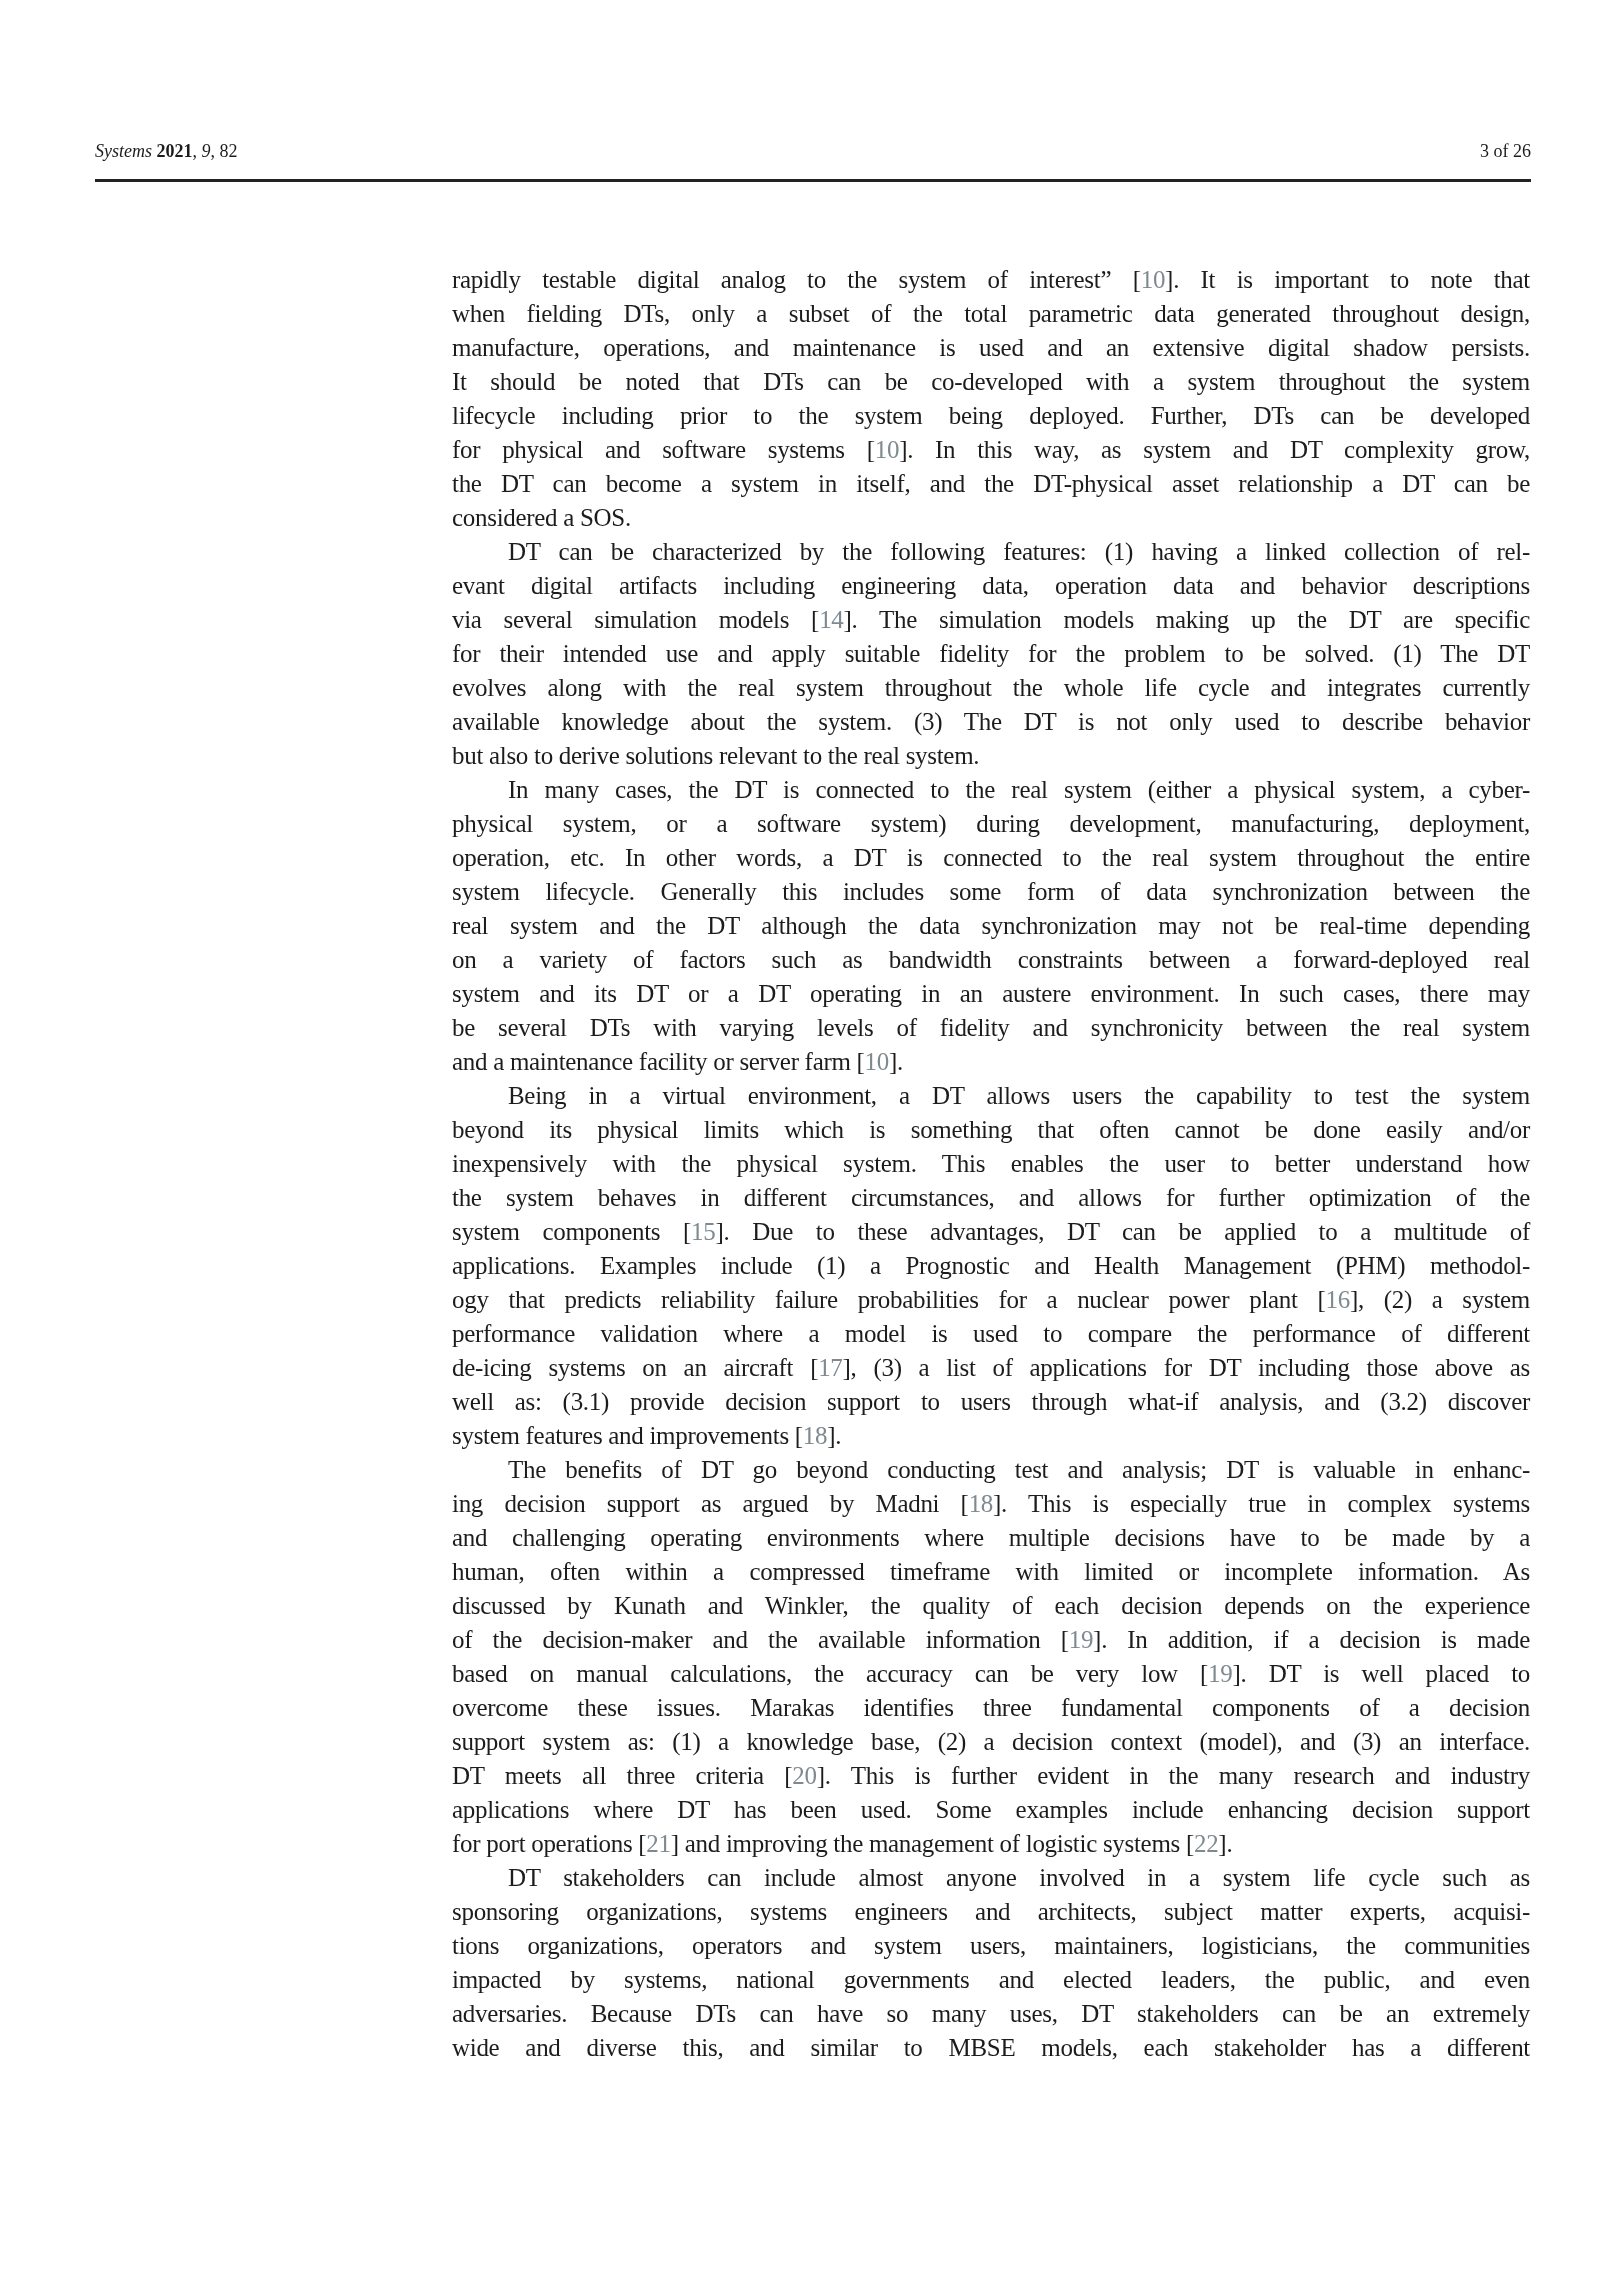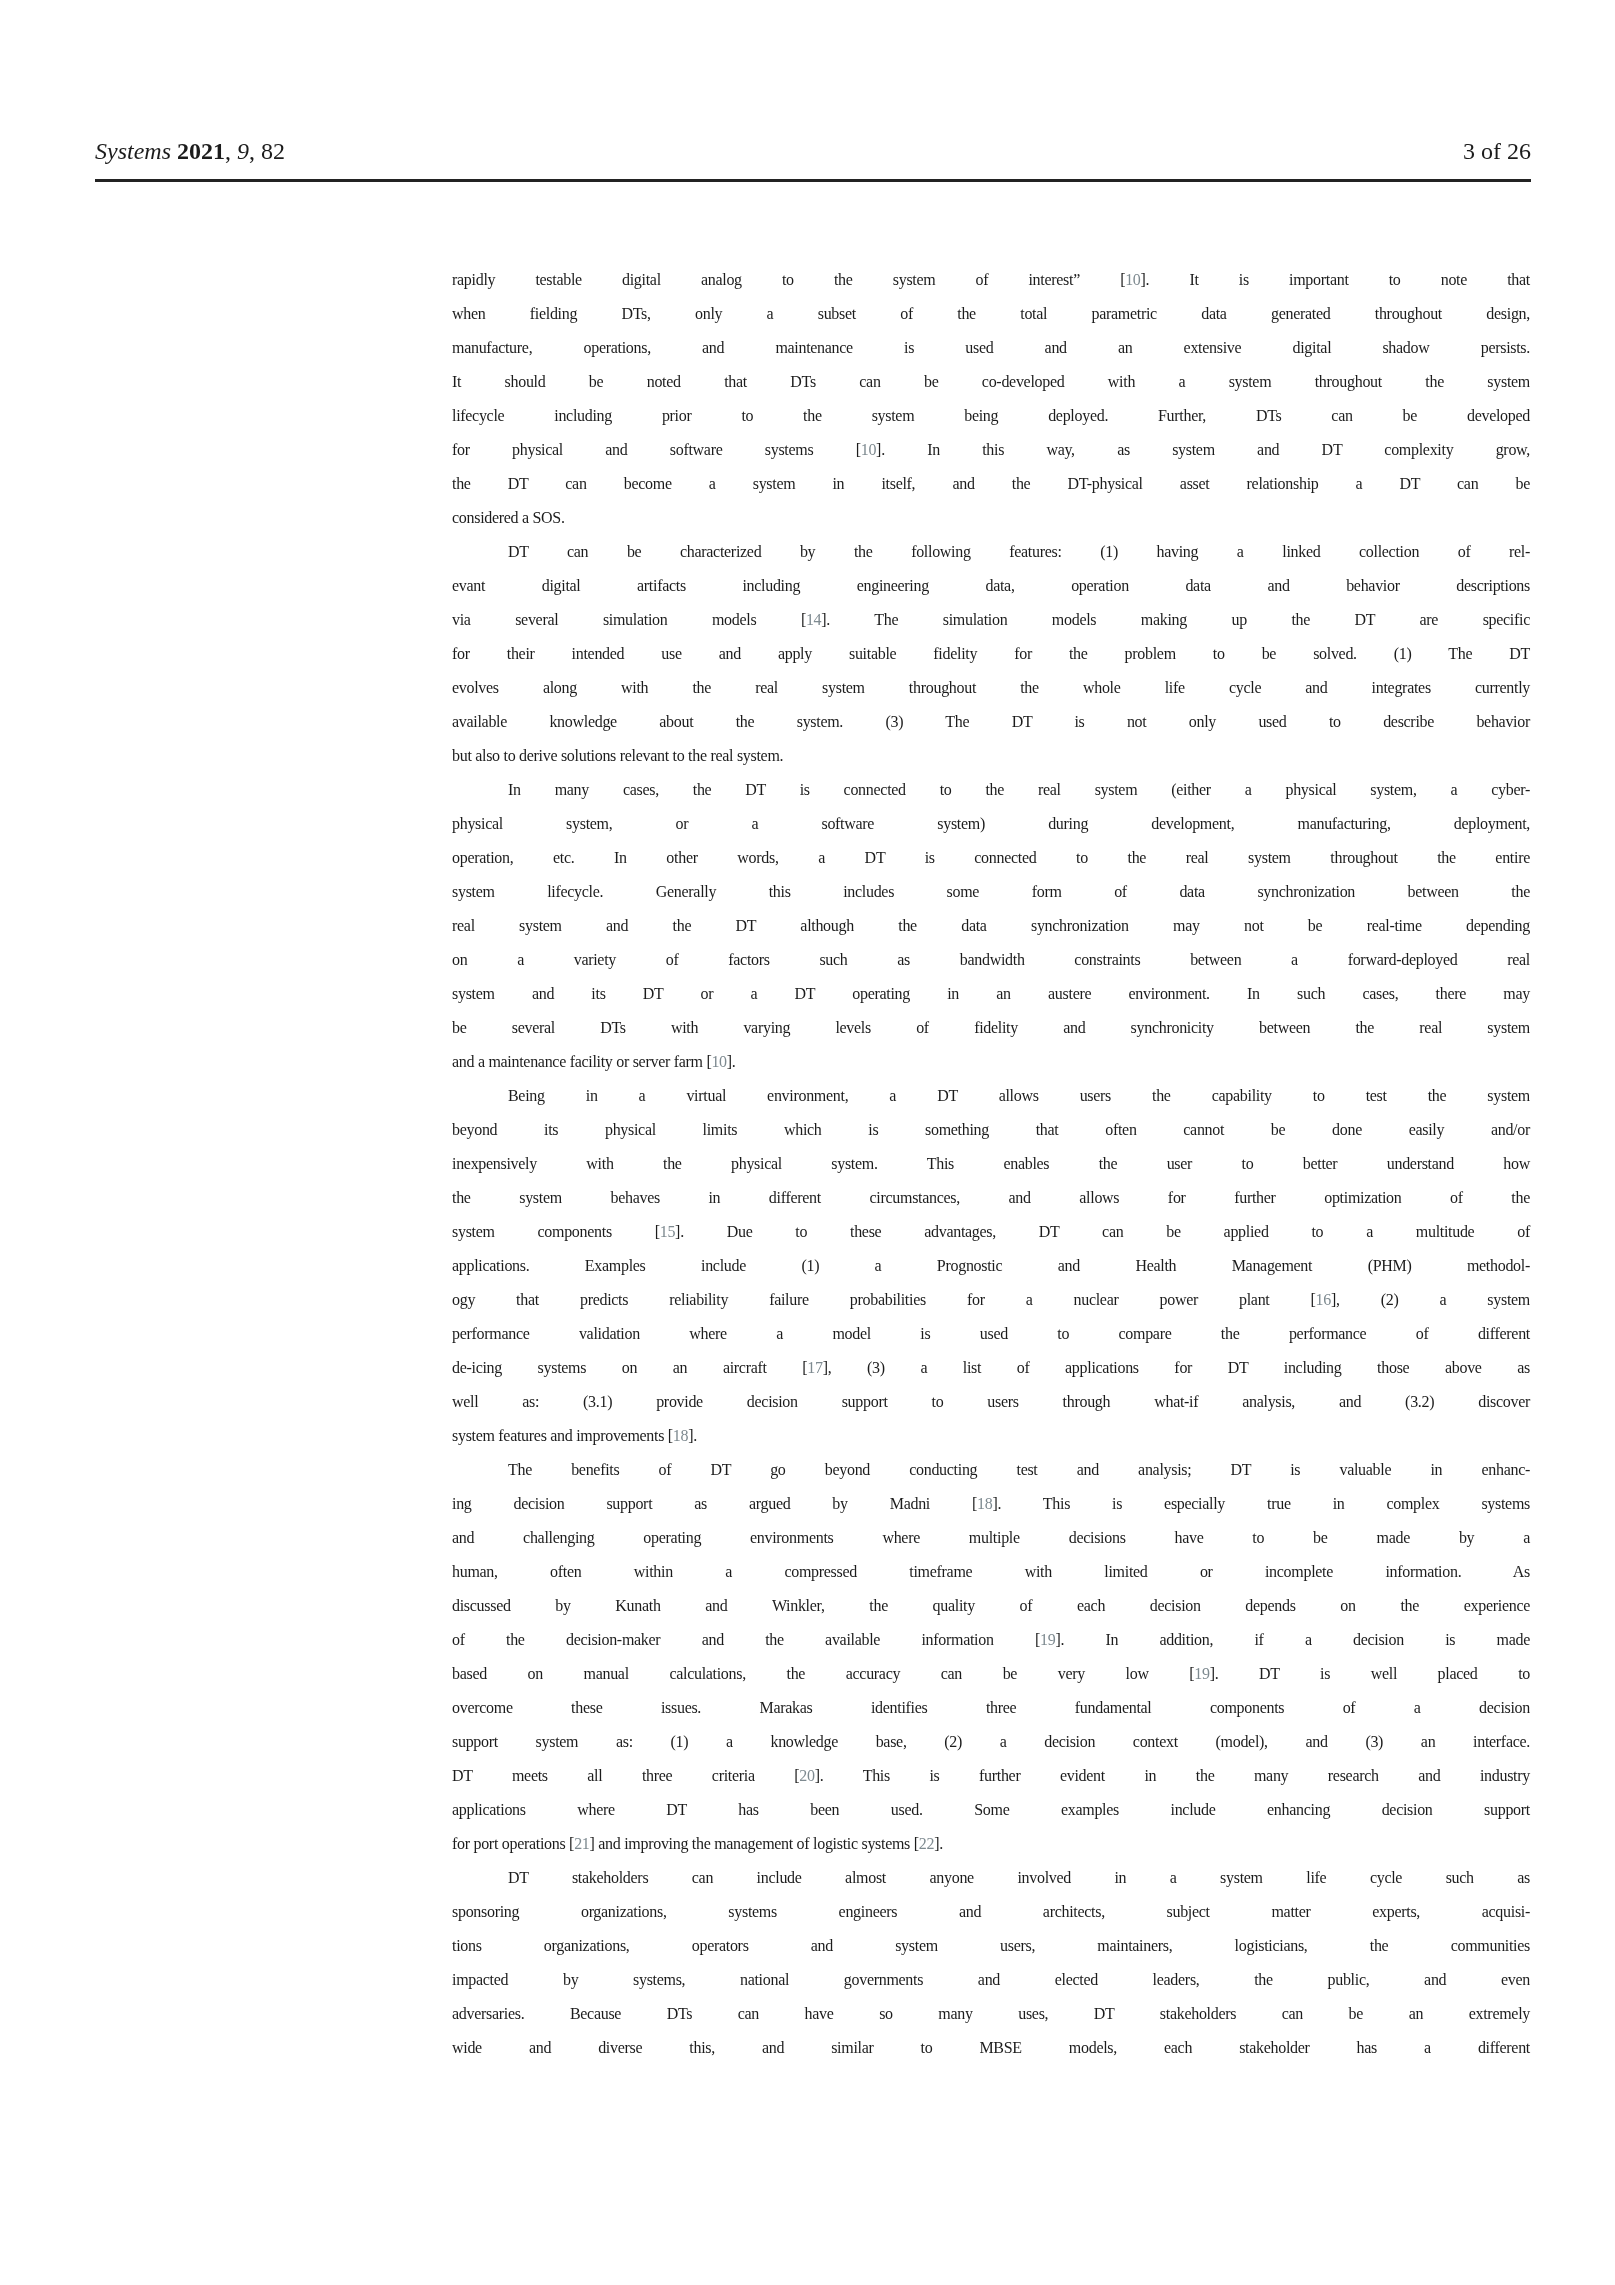--- a/index.html
+++ b/index.html
@@ -13,40 +13,40 @@
     color: #1c1c1c;
   }
   .running-head {
     position: absolute;
     left: 95px;
     right: 85px;
     top: 138px;
     display: flex;
     justify-content: space-between;
     align-items: baseline;
-    font-size: 24px;
+    font-size: 18px;
     line-height: 27px;
   }
   .running-head .journal { font-style: italic; }
   .running-head .year { font-weight: bold; }
   .running-head .volume { font-style: italic; }
   .head-rule {
     position: absolute;
     left: 95px;
     right: 85px;
     top: 179px;
     height: 2.7px;
     background: #232323;
   }
   .article-body {
     position: absolute;
     left: 452px;
     width: 1078px;
     top: 263px;
-    font-size: 16px;
+    font-size: 25px;
     letter-spacing: -0.3px;
     line-height: 34px;
   }
   .para { margin: 0; }
   .line {
     text-align: justify;
     text-align-last: justify;
     height: 34px;
     white-space: normal;
   }

